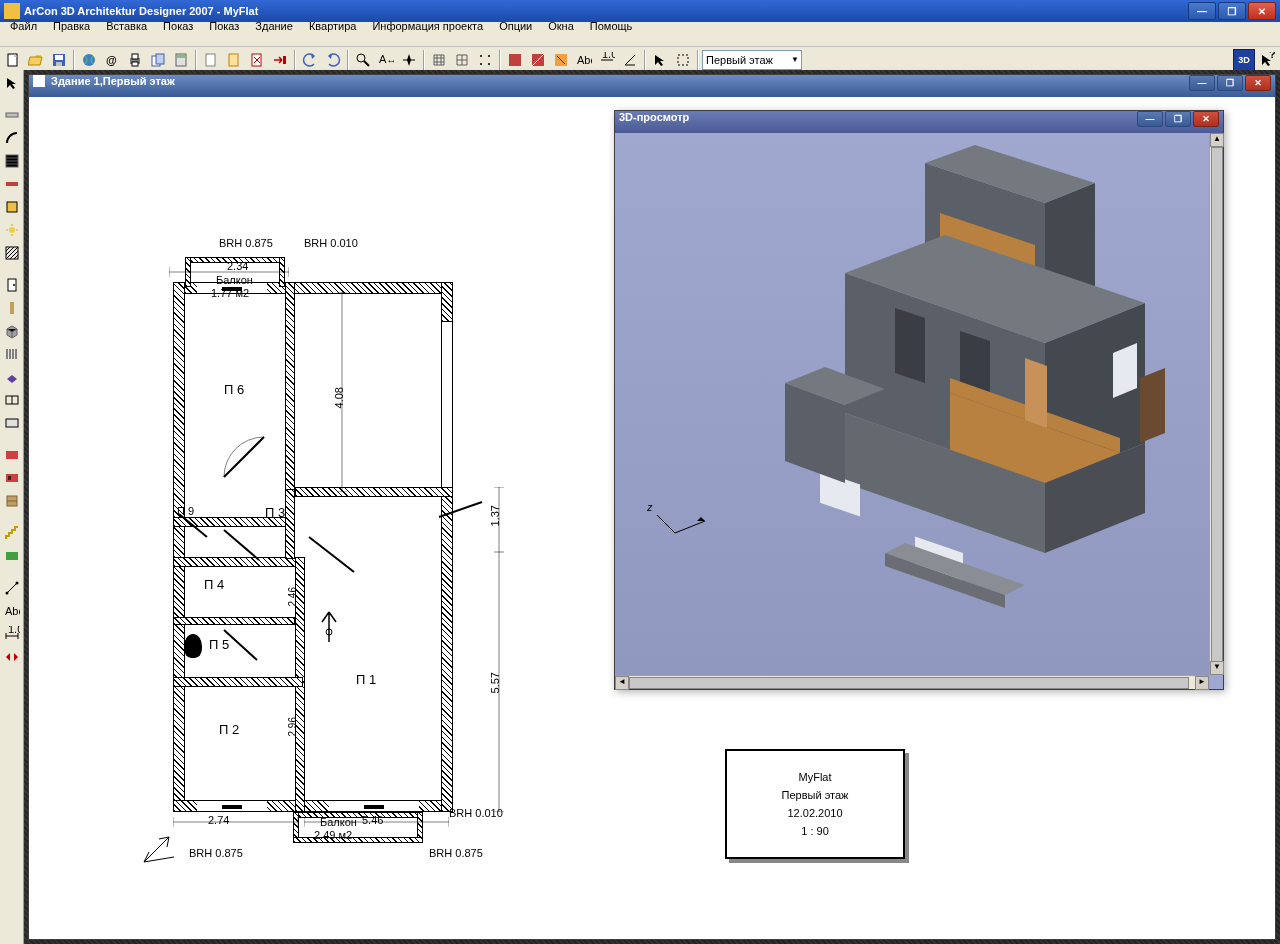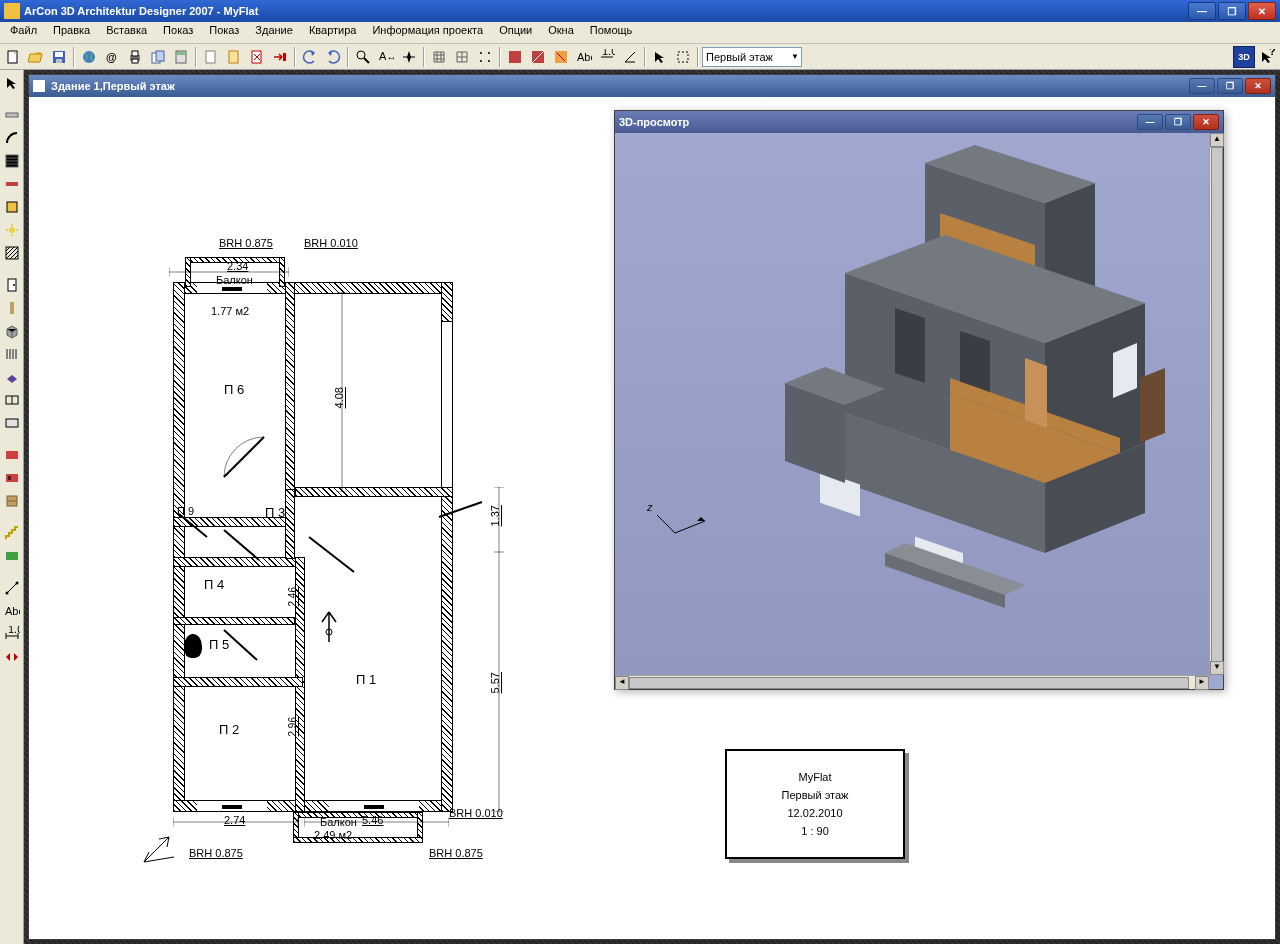--- a/index.html
+++ b/index.html
@@ -2,44 +2,44 @@
 <html><head>
 <meta charset="utf-8">
 <style>
 * { margin:0; padding:0; box-sizing:border-box; font-family:Tahoma,Arial,sans-serif; font-size:11px; }
 body { width:1280px; height:944px; background:#1a1a1a; overflow:hidden; position:relative; }
 .titlebar { height:22px; background:linear-gradient(#3168d5,#1a4aa8); color:#fff; display:flex; align-items:center; padding:0 4px; font-weight:bold; }
 .titlebar .icon { width:16px; height:16px; background:#f0c040; margin-right:4px; }
 .winbtns { margin-left:auto; display:flex; gap:0; }
 .winbtn { width:28px; height:18px; background:linear-gradient(#4a7ad0,#2a5ab0); border:1px solid #1a3a80; display:flex; align-items:center; justify-content:center; color:#fff; font-size:10px; cursor:pointer; border-radius:2px; margin-left:2px; }
 .winbtn.close { background:linear-gradient(#e06050,#c03020); border-color:#802010; }
-.menubar { height:22px; background:#ece9d8; display:flex; align-items:flex-start; padding:0 2px; border-bottom:1px solid #c0c0c0; }
+.menubar { height:22px; background:#ece9d8; display:flex; align-items:flex-end; padding:12px 2px; border-bottom:1px solid #c0c0c0; }
 .menuitem { padding:2px 8px; cursor:pointer; }
 .toolbar { height:26px; background:#ece9d8; display:flex; align-items:center; padding:0 2px; border-bottom:1px solid #a0a0a0; gap:1px; }
 .tbtn { width:22px; height:22px; border:1px solid transparent; display:flex; align-items:center; justify-content:center; cursor:pointer; }
 .tsep { width:2px; height:20px; border-left:1px solid #a0a0a0; border-right:1px solid #fff; margin:0 2px; }
 .floorsel { width:100px; height:20px; border:1px solid #7f9db9; background:#fff; padding:0 3px; display:flex; align-items:center; position:relative; }
 .floorsel::after { content:"▼"; position:absolute; right:2px; font-size:8px; color:#000; }
 .workspace { position:absolute; top:70px; left:0; right:0; bottom:0; background:#2a2a2a; display:flex; }
 .lefttoolbar { width:24px; background:#ece9d8; border-right:1px solid #a0a0a0; display:flex; flex-direction:column; gap:1px; padding:2px 0; }
 .lbtn { width:22px; height:22px; display:flex; align-items:center; justify-content:center; cursor:pointer; margin:0 auto; }
 .mdiarea { flex:1; position:relative; background:repeating-linear-gradient(45deg,#3a3a3a,#3a3a3a 2px,#2a2a2a 2px,#2a2a2a 4px); }
 .docwin { position:absolute; background:#fff; border:1px solid #404040; box-shadow:2px 2px 8px rgba(0,0,0,0.3); }
 .docwin.main { left:4px; top:4px; right:4px; bottom:4px; }
-.dtitle { height:22px; background:linear-gradient(#6b8bc4,#3a5a94); color:#fff; display:flex; align-items:center; padding:0 4px; font-weight:bold; }
+.dtitle { height:22px; background:linear-gradient(#6b8bc4,#3a5a94); color:#fff; display:flex; padding:0 4px; font-weight:bold; }
 .dtitle .sq { width:12px; height:12px; background:#fff; margin-right:6px; }
 .dbtns { margin-left:auto; display:flex; gap:2px; }
 .dbtn { width:26px; height:16px; background:linear-gradient(#5a7ab4,#3a5a94); border:1px solid #2a4a84; color:#fff; font-size:9px; display:flex; align-items:center; justify-content:center; cursor:pointer; border-radius:2px; }
 .dbtn.close { background:linear-gradient(#d05040,#b03020); border-color:#802010; }
 .canvas2d { position:absolute; top:22px; left:0; right:0; bottom:0; background:#fff; }
 .dotgrid { position:absolute; inset:0; background-image:radial-gradient(circle,#c0c0c0 0.5px,transparent 0.5px); background-size:12px 12px; }
 .plan { position:absolute; left:60px; top:20px; }
 .hatch { position:absolute; background:repeating-linear-gradient(45deg,#000,#000 1px,#fff 1px,#fff 4px); border:1px solid #000; }
 .room-lbl { position:absolute; font-family:Arial; font-size:13px; color:#000; white-space:nowrap;text-align:center; }
-.dim-lbl { position:absolute; font-family:Arial; font-size:11px; color:#000; white-space:nowrap;text-decoration:underline; }
+.dim-lbl { position:absolute; font-family:Arial; font-size:11px; color:#000; white-space:nowrap; }
 .dim-vert { writing-mode:vertical-rl; transform:rotate(180deg); }
 .titleblock { position:absolute; right:370px; bottom:80px; width:180px; height:110px; border:2px solid #000; box-shadow:4px 4px 0 #888; background:#fff; display:flex; flex-direction:column; align-items:center; justify-content:center; gap:6px; font-size:13px; }
 .win3d { position:absolute; left:590px; top:40px; width:610px; height:580px; border:1px solid #404040; background:#9ea8d0; box-shadow:2px 2px 8px rgba(0,0,0,0.3); }
 .win3d .dtitle { background:linear-gradient(#6b7bb4,#4a5a94); }
 .view3d { position:absolute; top:22px; left:0; right:14px; bottom:14px; background:linear-gradient(#a0a8d0,#9098c0); overflow:hidden; }
 .scroll3d-h { position:absolute; bottom:0; left:0; right:14px; height:14px; background:#ece9d8; border-top:1px solid #a0a0a0; }
 .scroll3d-v { position:absolute; top:22px; right:0; bottom:14px; width:14px; background:#ece9d8; border-left:1px solid #a0a0a0; }
 .sthumb { background:#c8c8c8; border:1px solid #888; }
 .icon-svg { width:16px; height:16px; }
 .dimension-line { position:absolute; stroke:#000; stroke-width:0.5; fill:none; }
@@ -482,21 +482,21 @@
             </svg>
 
           <span class="room-lbl" style="left:135px; top:265px">П 6</span>
           <span class="room-lbl" style="left:176px; top:388px">П 3</span>
           <span class="room-lbl" style="left:88px; top:388px; font-size:11px">П 9</span>
           <span class="room-lbl" style="left:115px; top:460px">П 4</span>
           <span class="room-lbl" style="left:120px; top:520px">П 5</span>
           <span class="room-lbl" style="left:130px; top:605px">П 2</span>
           <span class="room-lbl" style="left:267px; top:555px">П 1</span>
           <span class="room-lbl" style="left:127px; top:157px; font-size:11px">Балкон</span>
-          <span class="room-lbl" style="left:122px; top:188px; font-size:11px">1.77 м2</span>
+          <span class="room-lbl" style="left:122px; top:170px; font-size:11px">1.77 м2</span>
           <span class="room-lbl" style="left:231px; top:699px; font-size:11px">Балкон</span>
           <span class="room-lbl" style="left:225px; top:712px; font-size:11px">2.49 м2</span>
 
           <span class="dim-lbl" style="left:130px; top:120px">BRH 0.875</span>
           <span class="dim-lbl" style="left:215px; top:120px">BRH 0.010</span>
           <span class="dim-lbl" style="left:100px; top:730px">BRH 0.875</span>
           <span class="dim-lbl" style="left:340px; top:730px">BRH 0.875</span>
           <span class="dim-lbl" style="left:360px; top:690px">BRH 0.010</span>
 
           <svg class="dimension-line" style="left:80px; top:150px; width:120px; height:10px">
@@ -525,21 +525,21 @@
               <line x1="0" y1="0" x2="10" y2="0" stroke="#000"></line>
               <line x1="0" y1="260" x2="10" y2="260" stroke="#000"></line>
             </svg>
           <span class="dim-lbl dim-vert" style="left:400px; top:555px">5.57</span>
 
           <svg class="dimension-line" style="left:84px; top:700px; width:125px; height:10px">
               <line x1="0" y1="5" x2="125" y2="5" stroke="#000"></line>
               <line x1="0" y1="0" x2="0" y2="10" stroke="#000"></line>
               <line x1="125" y1="0" x2="125" y2="10" stroke="#000"></line>
             </svg>
-          <span class="dim-lbl" style="left:135px; top:697px">2.74</span>
+          <span class="dim-lbl" style="left:119px; top:697px">2.74</span>
 
           <svg class="dimension-line" style="left:215px; top:700px; width:145px; height:10px">
               <line x1="0" y1="5" x2="145" y2="5" stroke="#000"></line>
               <line x1="0" y1="0" x2="0" y2="10" stroke="#000"></line>
               <line x1="145" y1="0" x2="145" y2="10" stroke="#000"></line>
             </svg>
           <span class="dim-lbl" style="left:273px; top:697px">5.46</span>
 
           <span class="dim-lbl dim-vert" style="left:198px; top:470px; font-size:10px">2.46</span>
           <span class="dim-lbl dim-vert" style="left:198px; top:600px; font-size:10px">2.96</span>

